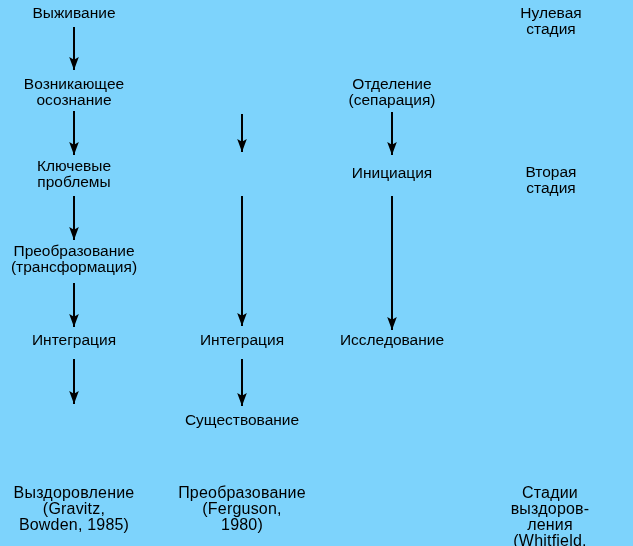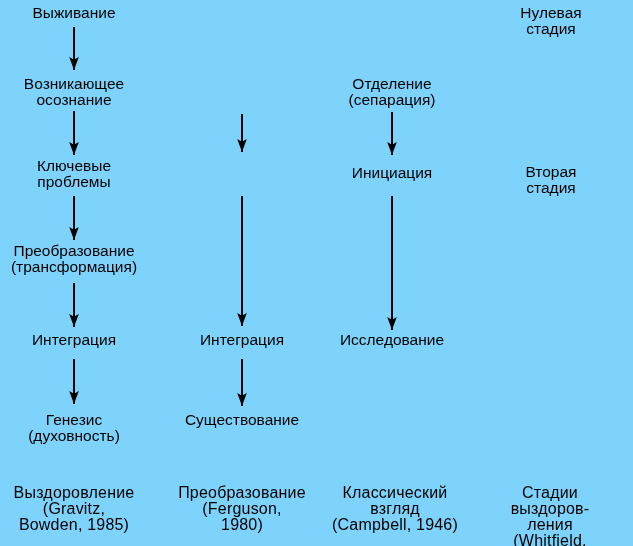--- a/index.html
+++ b/index.html
@@ -72,40 +72,35 @@
   </svg>
 
   <div class="node" style="left:74px;  top:5px">Выживание</div>
   <div class="node" style="left:74px;  top:158px">Ключевые
 проблемы</div>
   <div class="node" style="left:74px;  top:76px">Возникающее
 осознание</div>
   <div class="node" style="left:74px;  top:243px">Преобразование
 (трансформация)</div>
   <div class="node" style="left:74px;  top:332px">Интеграция</div>
-  <div class="node" style="left:74px;  top:412px">Генезис
-(духовность)</div>
 
   <div class="node" style="left:242px; top:332px">Интеграция</div>
   <div class="node" style="left:242px; top:412px">Существование</div>
 
   <div class="node" style="left:392px; top:76px">Отделение
 (сепарация)</div>
   <div class="node" style="left:392px; top:165px">Инициация</div>
   <div class="node" style="left:392px; top:332px">Исследование</div>
 
   <div class="node" style="left:551px; top:5px">Нулевая стадия</div>
   <div class="node" style="left:551px; top:164px">Вторая стадия</div>
 
   <div class="node caption" style="left:74px;  top:485px">Выздоровление
 (Gravitz,
 Bowden, 1985)</div>
   <div class="node caption" style="left:242px; top:485px">Преобразование
 (Ferguson,
 1980)</div>
-  <div class="node caption" style="left:395px; top:485px">Классический
-взгляд
-(Campbell, 1946)</div>
   <div class="node caption" style="left:550px; top:485px">Стадии выздоров-
 ления (Whitfield,
 1991, 2003)</div>
 
 </div>
 
 </body></html>

